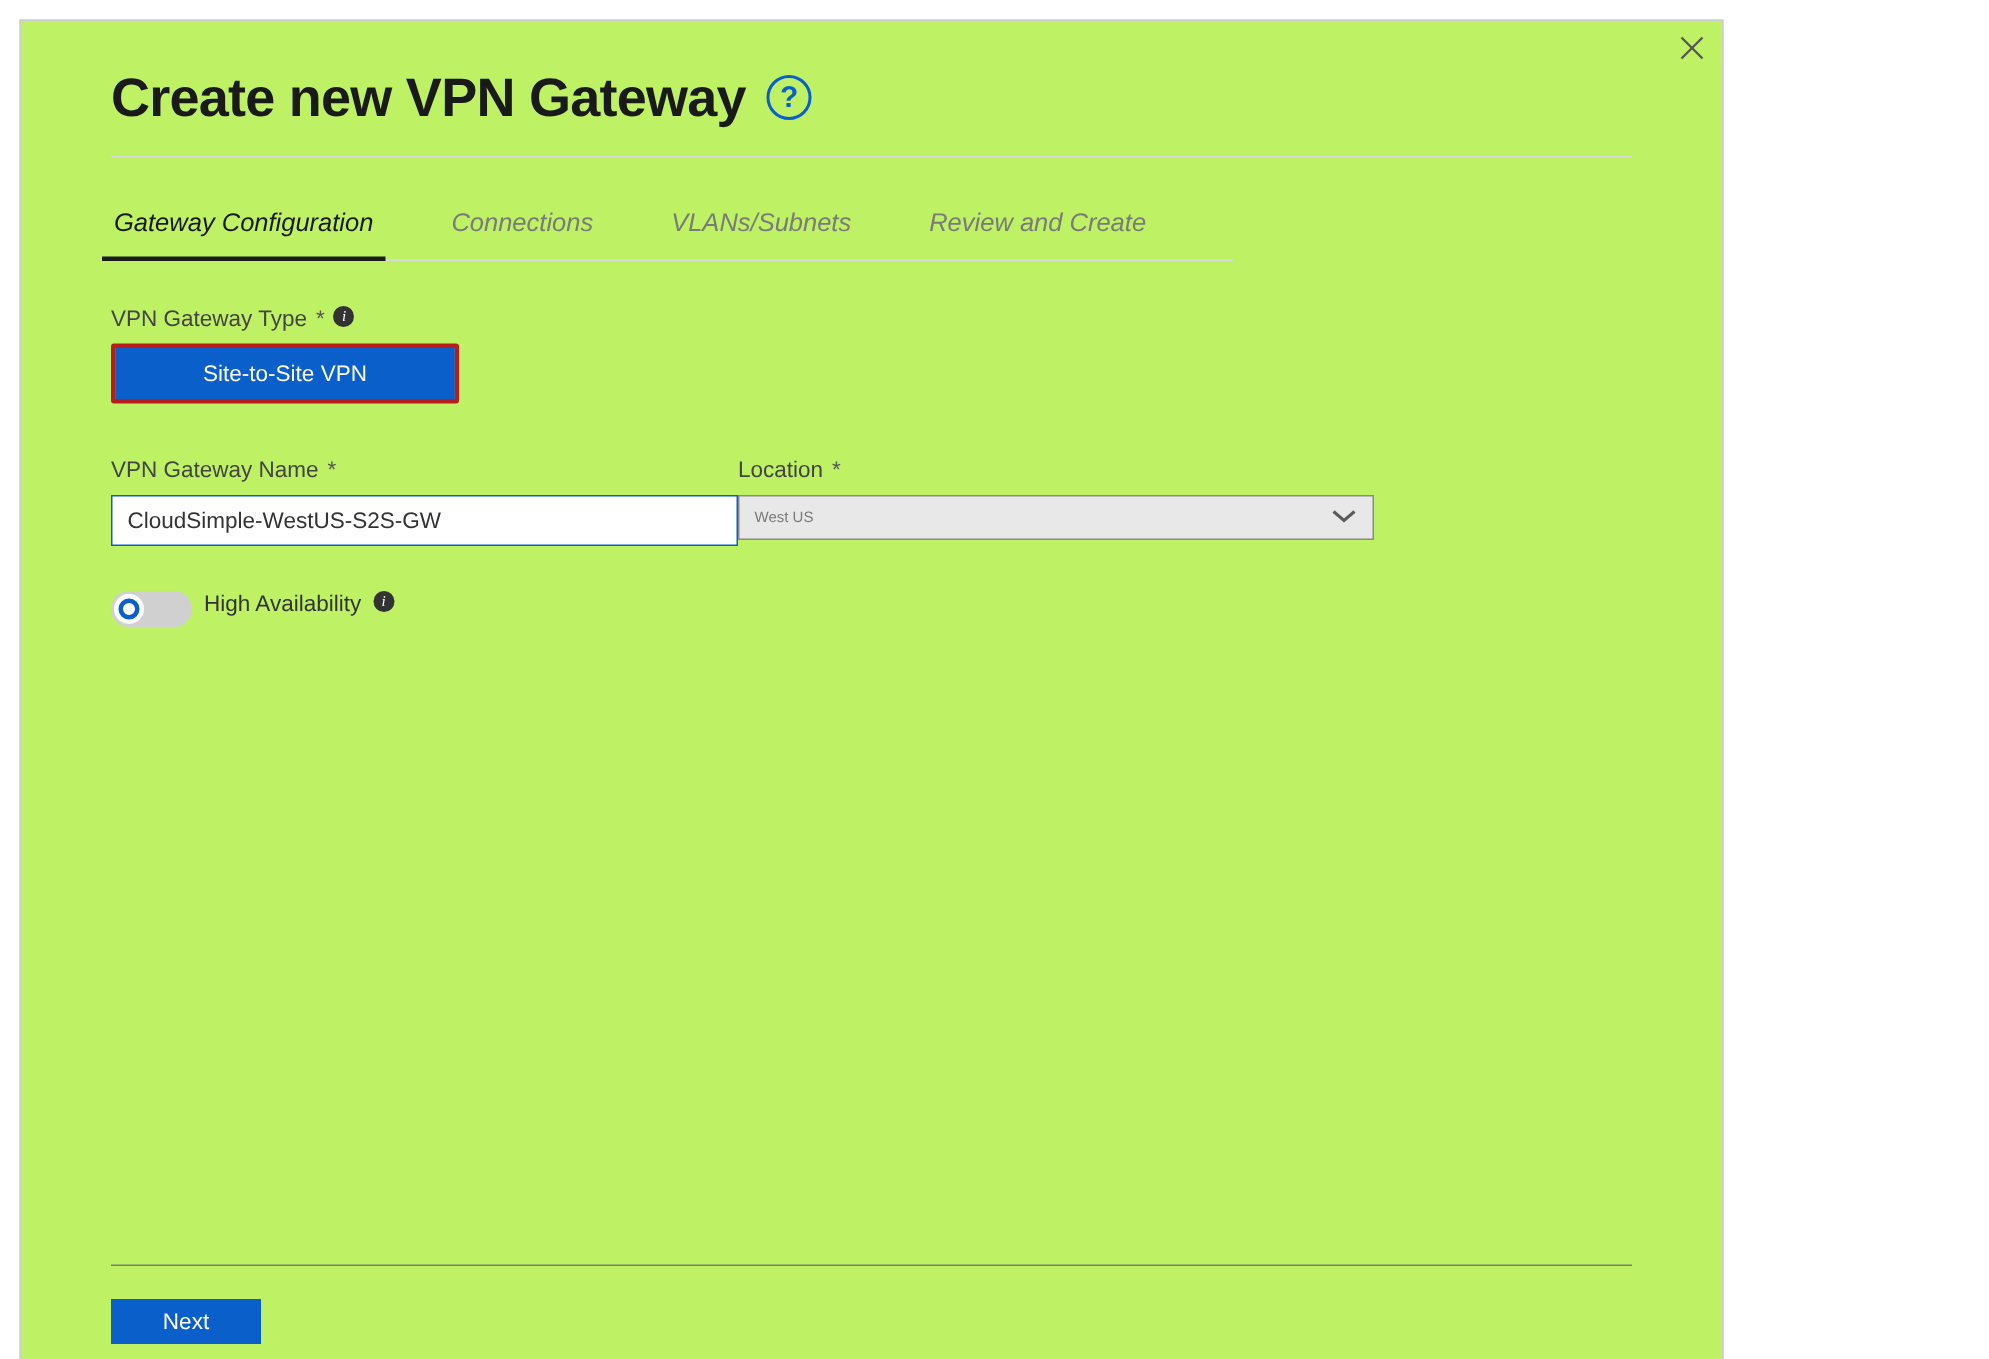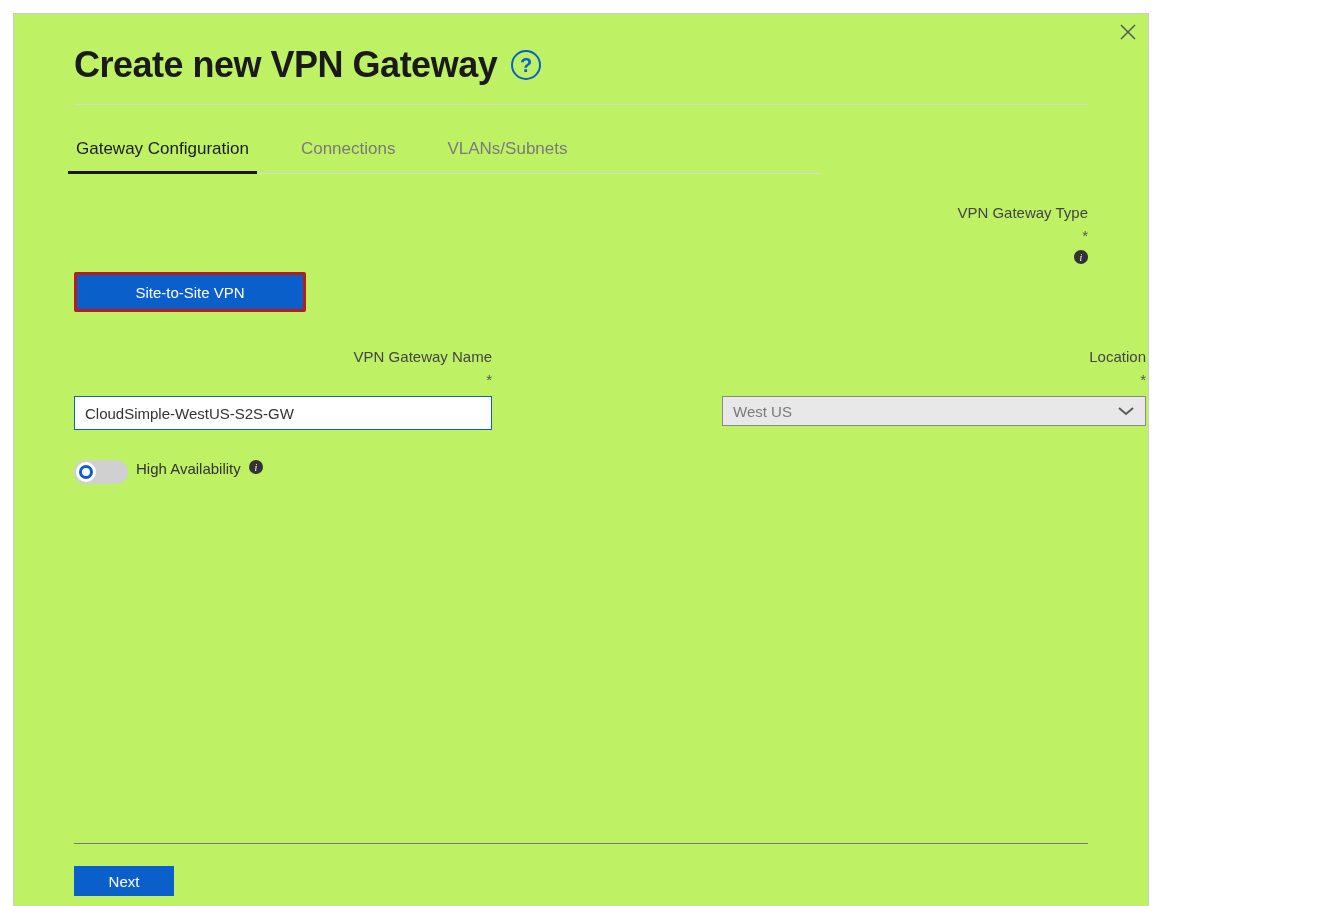--- a/index.html
+++ b/index.html
@@ -63,20 +63,21 @@
   hr.divider {
     border: none;
     border-top: 1px solid #d9d9d9;
     margin: 18px 0 28px 0;
   }
   .tabs {
     display: flex;
     gap: 48px;
     border-bottom: 1px solid #d9d9d9;
     width: 748px;
+    font-style: italic;
   }
   .tab {
     padding: 6px 2px 14px 2px;
     font-size: 17px;
     color: #7a7a7a;
     cursor: pointer;
     position: relative;
   }
   .tab.active {
     color: #1a1a1a;
@@ -92,23 +93,22 @@
     background: #1a1a1a;
   }
   .form-area {
     padding-top: 30px;
   }
   .field-label {
     font-size: 15px;
     color: #444;
     margin-bottom: 8px;
     display: flex;
-    align-items: flex-end;
+    align-items: flex-start;
     gap: 6px;
-    flex-direction: column;
   }
   .req { color: #555; }
   .info-icon {
     width: 14px;
     height: 14px;
     display: inline-flex;
     align-items: center;
     justify-content: center;
     border-radius: 50%;
     background: #333;
@@ -151,41 +151,40 @@
     justify-content: center;
     font-size: 15px;
     border: 1px solid #bfbfbf;
     background: #fff;
     color: #8a8a8a;
     cursor: pointer;
     margin-left: -1px;
   }
   .two-col {
     display: flex;
-    gap: 230px;
     margin-top: 36px;
   }
   .col { display: flex; flex-direction: column; }
   .text-input {
     width: 418px;
     height: 30px;
     border: 1px solid #0b5fcb;
     padding: 16px 10px;
     font-size: 15px;
     color: #333;
     outline: none;
   }
   .select-box {
     width: 424px;
     height: 30px;
     border: 1px solid #8a8a8a;
     background: #e8e8e8;
     color: #7a7a7a;
     padding: 0 10px;
-    font-size: 15px;
+    font-size: 10px;
     display: flex;
     align-items: center;
     justify-content: space-between;
     cursor: pointer;
   }
   .chevron-down svg { stroke: #5a5a5a; stroke-width: 2; fill: none; }
   .ha-row {
     margin-top: 30px;
     display: flex;
     align-items: flex-start;
@@ -265,20 +264,21 @@
         <span>?</span>
       </div>
     </div>
 
     <hr class="divider">
 
     <div class="tabs">
       <div class="tab active">Gateway Configuration</div>
       <div class="tab">Connections</div>
       <div class="tab">VLANs/Subnets</div>
+      <div class="tab">Review and Create</div>
     </div>
 
     <div class="form-area">
 
       <div class="field-label">
         <span>VPN Gateway Type</span>
         <span class="req">*</span>
         <span class="info-icon">i</span>
       </div>
 

